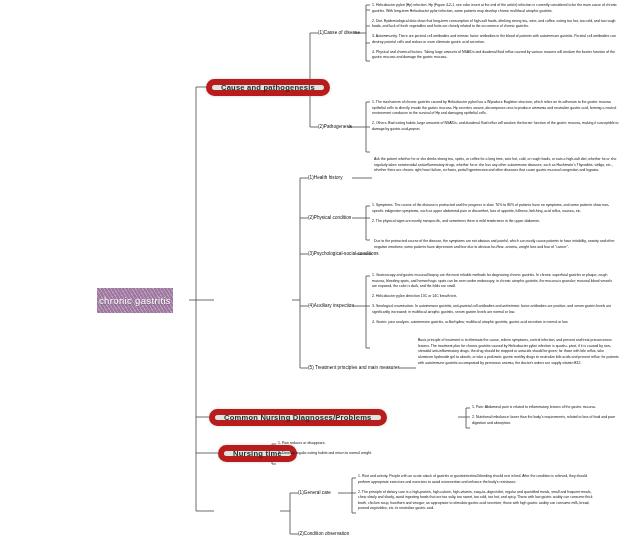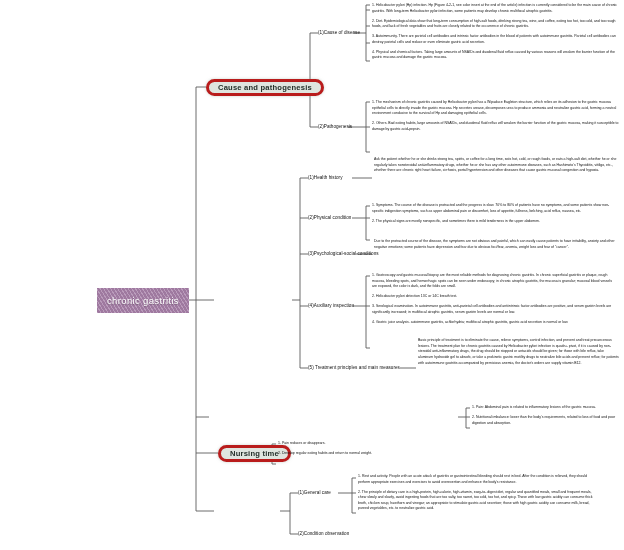--- a/index.html
+++ b/index.html
@@ -28,21 +28,21 @@
   svg.wires line, svg.wires path {
     stroke: #5b5b5b;
     stroke-width: 0.9;
     fill: none;
   }
 
   
   .root {
     position: absolute;
     left: 97px; top: 288px;
-    width: 92px; height: 25px;
+    width: 76px; height: 25px;
     background-color: #a77fa8;
     background-image: repeating-linear-gradient(
         58deg,
         rgba(255,255,255,0.22) 0px,
         rgba(255,255,255,0.22) 1px,
         rgba(0,0,0,0.05) 1px,
         rgba(0,0,0,0.05) 3px);
     display: flex;
     align-items: center;
     justify-content: center;
@@ -55,21 +55,21 @@
     white-space: nowrap;
     text-shadow: 0 1px 1px rgba(0,0,0,0.25);
   }
 
   
   .branch {
     position: absolute;
     height: 17px;
     border-radius: 9px;
     background: #dfe5df;
-    border: 3px solid #b91c1c;
+    border: 6px solid #b91c1c;
     display: flex;
     align-items: center;
     justify-content: center;
     box-sizing: border-box;
     padding: 0 9px;
     box-shadow: 0 0 3px rgba(160,170,160,0.55);
   }
   .branch-label {
     font-size: 7.6px;
     font-weight: bold;
@@ -167,20 +167,23 @@
     <line x1="352" y1="493" x2="356" y2="493"></line>
   </svg>
 
   <div class="root">
     <span class="root-label">chronic gastritis</span>
   </div>
 
   <div class="branch" style="left:206px; top:79px;">
     <span class="branch-label">Cause and pathogenesis</span>
   </div>
+  <div class="branch" style="left:209px; top:409px;">
+    <span class="branch-label">Common Nursing Diagnoses/Problems</span>
+  </div>
   <div class="branch" style="left:218px; top:445px;">
     <span class="branch-label">Nursing time</span>
   </div>
 
   <div class="sublabel" style="left:318px; top:30px;">(1)Cause of disease</div>
   <div class="leaf" style="left:372px; top:3px; width:248px;">
     <p>1. Helicobacter pylori (Hp) infection. Hp (Figure 4-2-1, see color insert at the end of the article) infection is currently considered to be the main cause of chronic gastritis. With long-term Helicobacter pylori infection, some patients may develop chronic multifocal atrophic gastritis.</p>
     <p>2. Diet. Epidemiological data show that long-term consumption of high-salt foods, drinking strong tea, wine, and coffee, eating too hot, too cold, and too rough foods, and lack of fresh vegetables and fruits are closely related to the occurrence of chronic gastritis.</p>
     <p>3. Autoimmunity. There are parietal cell antibodies and intrinsic factor antibodies in the blood of patients with autoimmune gastritis. Parietal cell antibodies can destroy parietal cells and reduce or even eliminate gastric acid secretion.</p>
     <p>4. Physical and chemical factors. Taking large amounts of NSAIDs and duodenal fluid reflux caused by various reasons will weaken the barrier function of the gastric mucosa and damage the gastric mucosa.</p>

